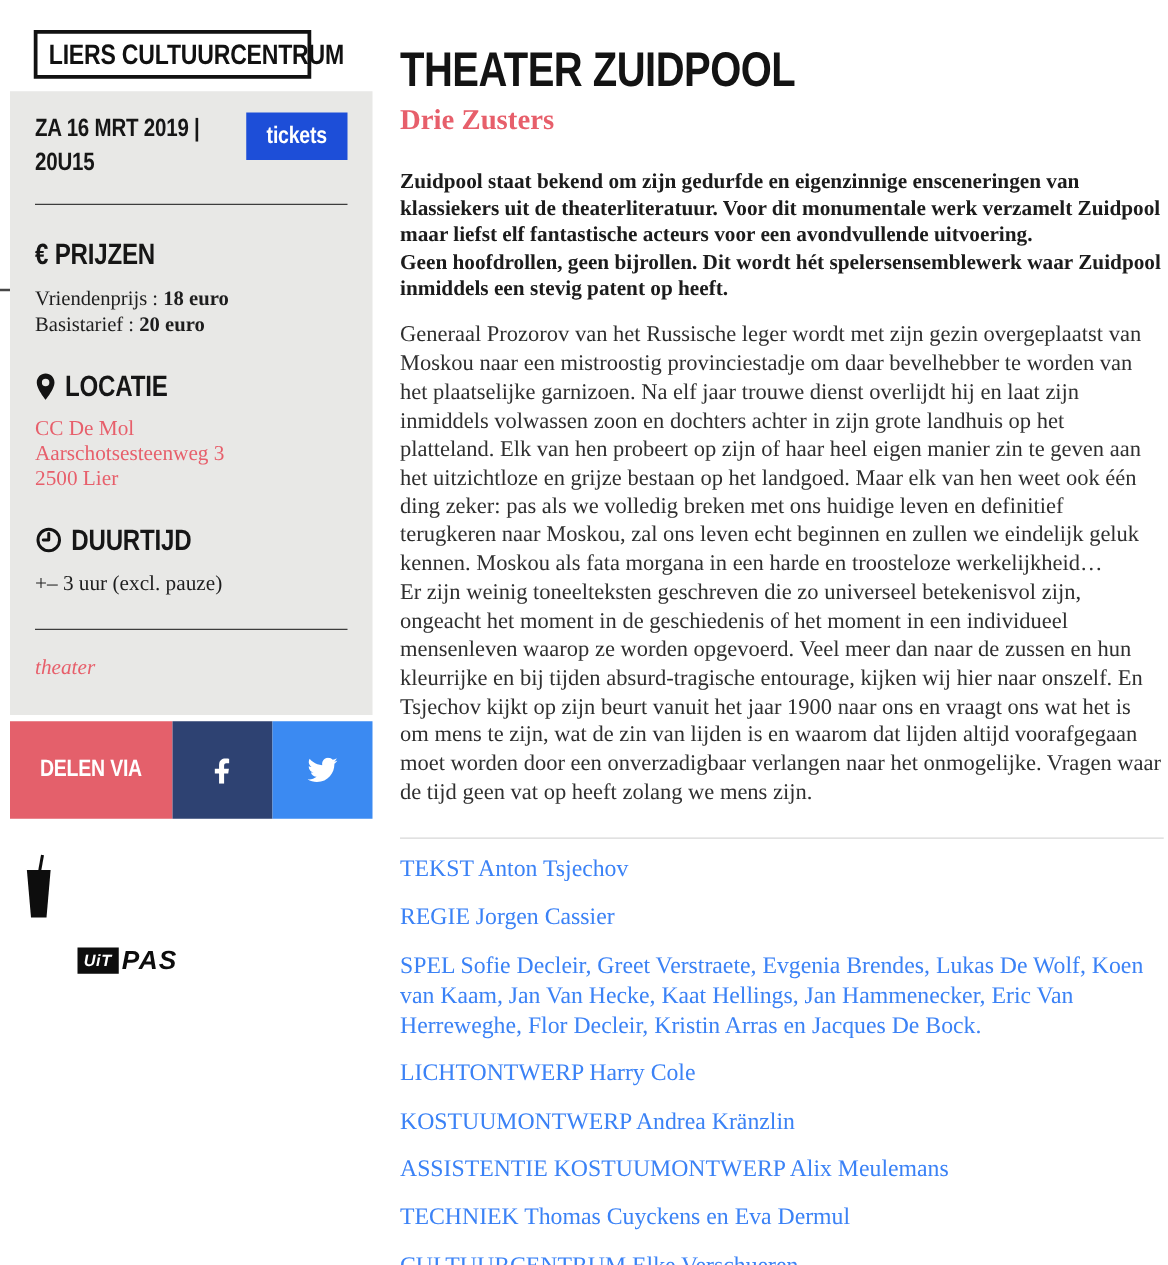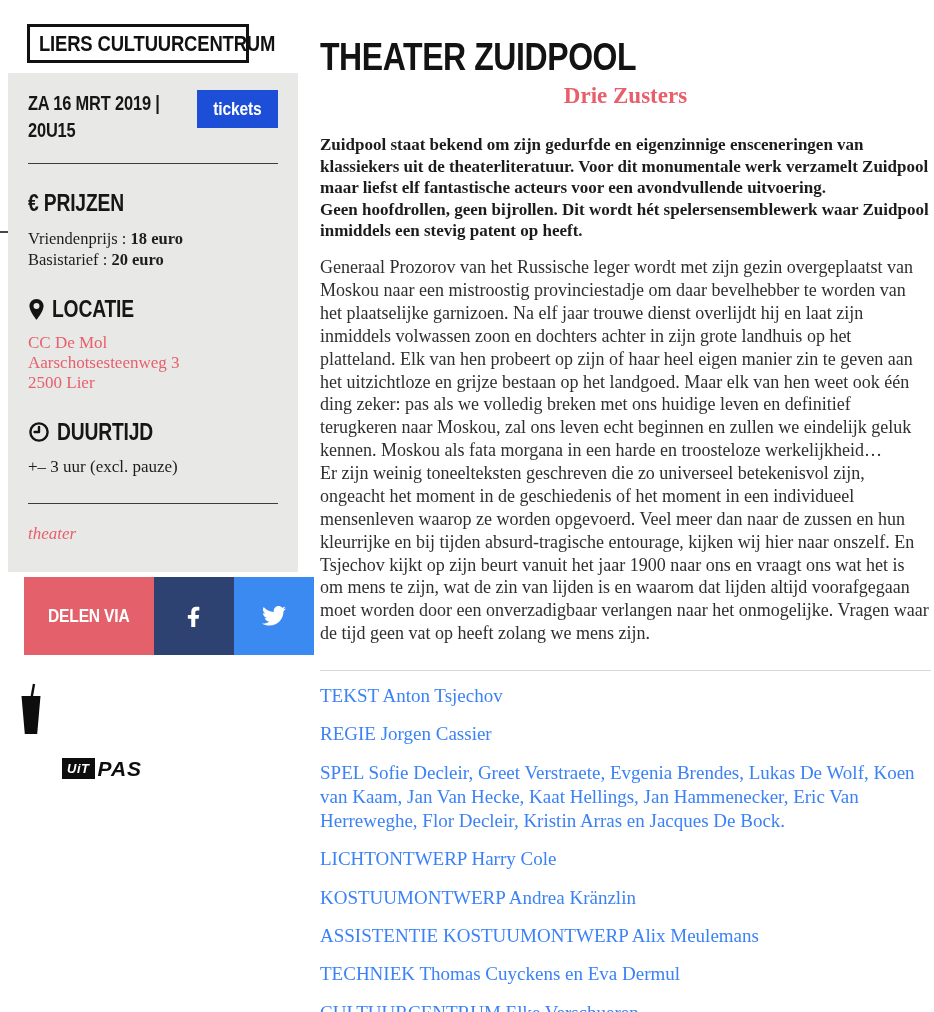--- a/index.html
+++ b/index.html
@@ -72,21 +72,21 @@
 
   .duration-txt { margin-top: 11px; font-size: 17px; color: #1d1d1d; }
 
   .category-link {
     display: inline-block;
     margin-top: 20px;
     font-size: 17px; font-style: italic;
     color: #e75f6b; text-decoration: none; cursor: pointer;
   }
 
-  .share-row { margin: 5px 0 0 24px; width: 290px; height: 78px; display: flex; }
+  .share-row { margin: 5px 0 0 8px; width: 290px; height: 78px; display: flex; }
   .share-label {
     width: 130px; background: #e4606b;
     display: flex; align-items: center; justify-content: center;
     color: #fff; cursor: pointer;
   }
   .share-label .cond { font-size: 19px; }
   .share-fb { width: 80px; background: #2e4272; display: flex; align-items: center; justify-content: center; cursor: pointer; }
   .share-tw { width: 80px; background: #3b8af2; display: flex; align-items: center; justify-content: center; cursor: pointer; }
 
   .badge-row { margin: 27px 0 0 18px; display: flex; align-items: flex-start; flex-direction: column; }
@@ -101,21 +101,21 @@
   .uitpas .pas { color: #0d0d0d; font-weight: 900; font-size: 21px; letter-spacing: 1px; margin-left: 2px; }
 
   .edge-mark { position: absolute; left: 0; top: 231px; width: 13px; height: 2px; background: #474747; }
 
   
   .right-col { position: absolute; left: 320px; top: 0; width: 611px; margin-top: 21px; }
 
   .page-title { margin-top: 16px; line-height: 1; color: #131313; }
   .page-title .cond { font-size: 39px; font-weight: 700; letter-spacing: -0.5px; }
 
-  .page-subtitle { margin-top: 7px; font-size: 23px; font-weight: 700; color: #e75f6b; line-height: 1.1; text-align: center; }
+  .page-subtitle { margin-top: 7px; font-size: 23px; font-weight: 700; color: #e75f6b; line-height: 1.1; }
 
   .intro {
     margin-top: 26px;
     font-size: 17px; font-weight: 700;
     line-height: 1.26;
     color: #1c1c1c;
     white-space: pre-line;
   }
 
   .body-text {

